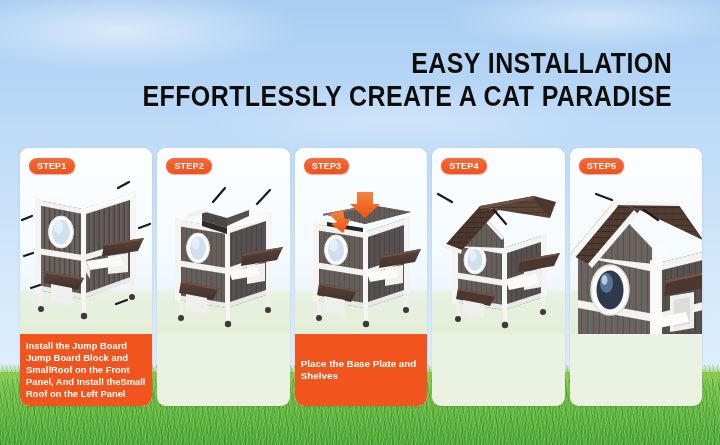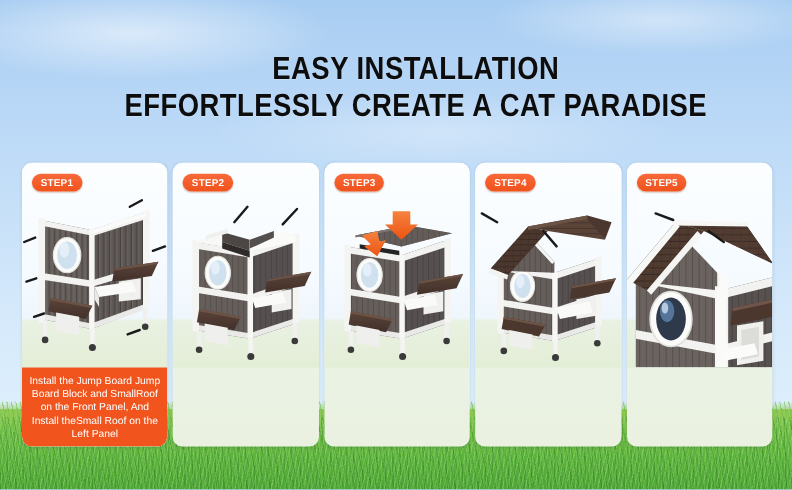--- a/index.html
+++ b/index.html
@@ -32,21 +32,21 @@
   .grass:after{
     content:""; position:absolute; left:0; top:-7px; width:720px; height:14px;
     background:
       repeating-linear-gradient(80deg, rgba(110,190,75,.55) 0 1px, rgba(0,0,0,0) 1px 4px),
       linear-gradient(180deg, rgba(143,203,83,0) 0%, rgba(143,203,83,.85) 75%);
   }
 
   
   .title-wrap {
     position:absolute; left:0; top:48px; width:720px; z-index:3;
-    text-align:center; line-height:1.07;padding-left:36px;
+    text-align:right; line-height:1.07;padding-left:36px;
   }
   .title-line {
     display:block; color:#0d0d0d; font-weight:bold;
     font-family:"Liberation Sans Narrow","Liberation Sans", sans-serif;
     transform:scaleX(.86); transform-origin:center;
     letter-spacing:.5px;
     text-shadow:0 1px 0 rgba(255,255,255,.25);
   }
   .t1 { font-size:29px; }
   .t2 { font-size:29px; margin-top:2px; }
@@ -79,22 +79,22 @@
     box-shadow:0 1px 1.5px rgba(120,40,10,.35);
   }
   .caption {
     position:absolute; left:0; bottom:0; width:100%; height:72px;
     background:#f1541c;
     border-radius:0 0 9px 9px;
     display:flex; align-items:center; justify-content:center;
     padding:3px 6px;
   }
   .caption span {
-    color:#fff; font-weight:normal; font-size:9.4px; line-height:1.26;
-    text-align:center; display:block;
+    color:#fff; font-weight:bold; font-size:9.4px; line-height:1.26;
+    text-align:left; display:block;
   }
   .cap-short span { font-size:9.8px; }
 
   
   .scene { position:absolute; inset:0; }
   .scene svg { position:absolute; left:0; top:0; }
 </style>
 </head>
 <body>
 
@@ -318,20 +318,23 @@
           <rect x="22" y="153" width="4" height="15" fill="#f0f0ee"></rect>
           <rect x="69" y="159" width="4" height="15" fill="#f4f4f2"></rect>
           <rect x="109" y="145" width="4" height="15" fill="#f0f0ee"></rect>
           <circle cx="24" cy="170" r="3" fill="#3a3a3a"></circle>
           <circle cx="71" cy="176" r="3.2" fill="#3a3a3a"></circle>
           <circle cx="111" cy="162" r="3" fill="#3a3a3a"></circle>
         </svg>
       </div>
       <div class="badge">STEP3</div>
     </div>
+    <div class="caption cap-short">
+      <span>Place the Base Plate and Shelves</span>
+    </div>
   </div>
 
   <div class="card">
     <div class="card-photo">
       <div class="ground"></div>
       <div class="scene">
         <svg width="133" height="186" viewBox="0 0 133 186">
           <defs>
             <pattern id="slat4" width="5" height="4" patternUnits="userSpaceOnUse">
               <rect width="5" height="4" fill="#655e5b"></rect>

